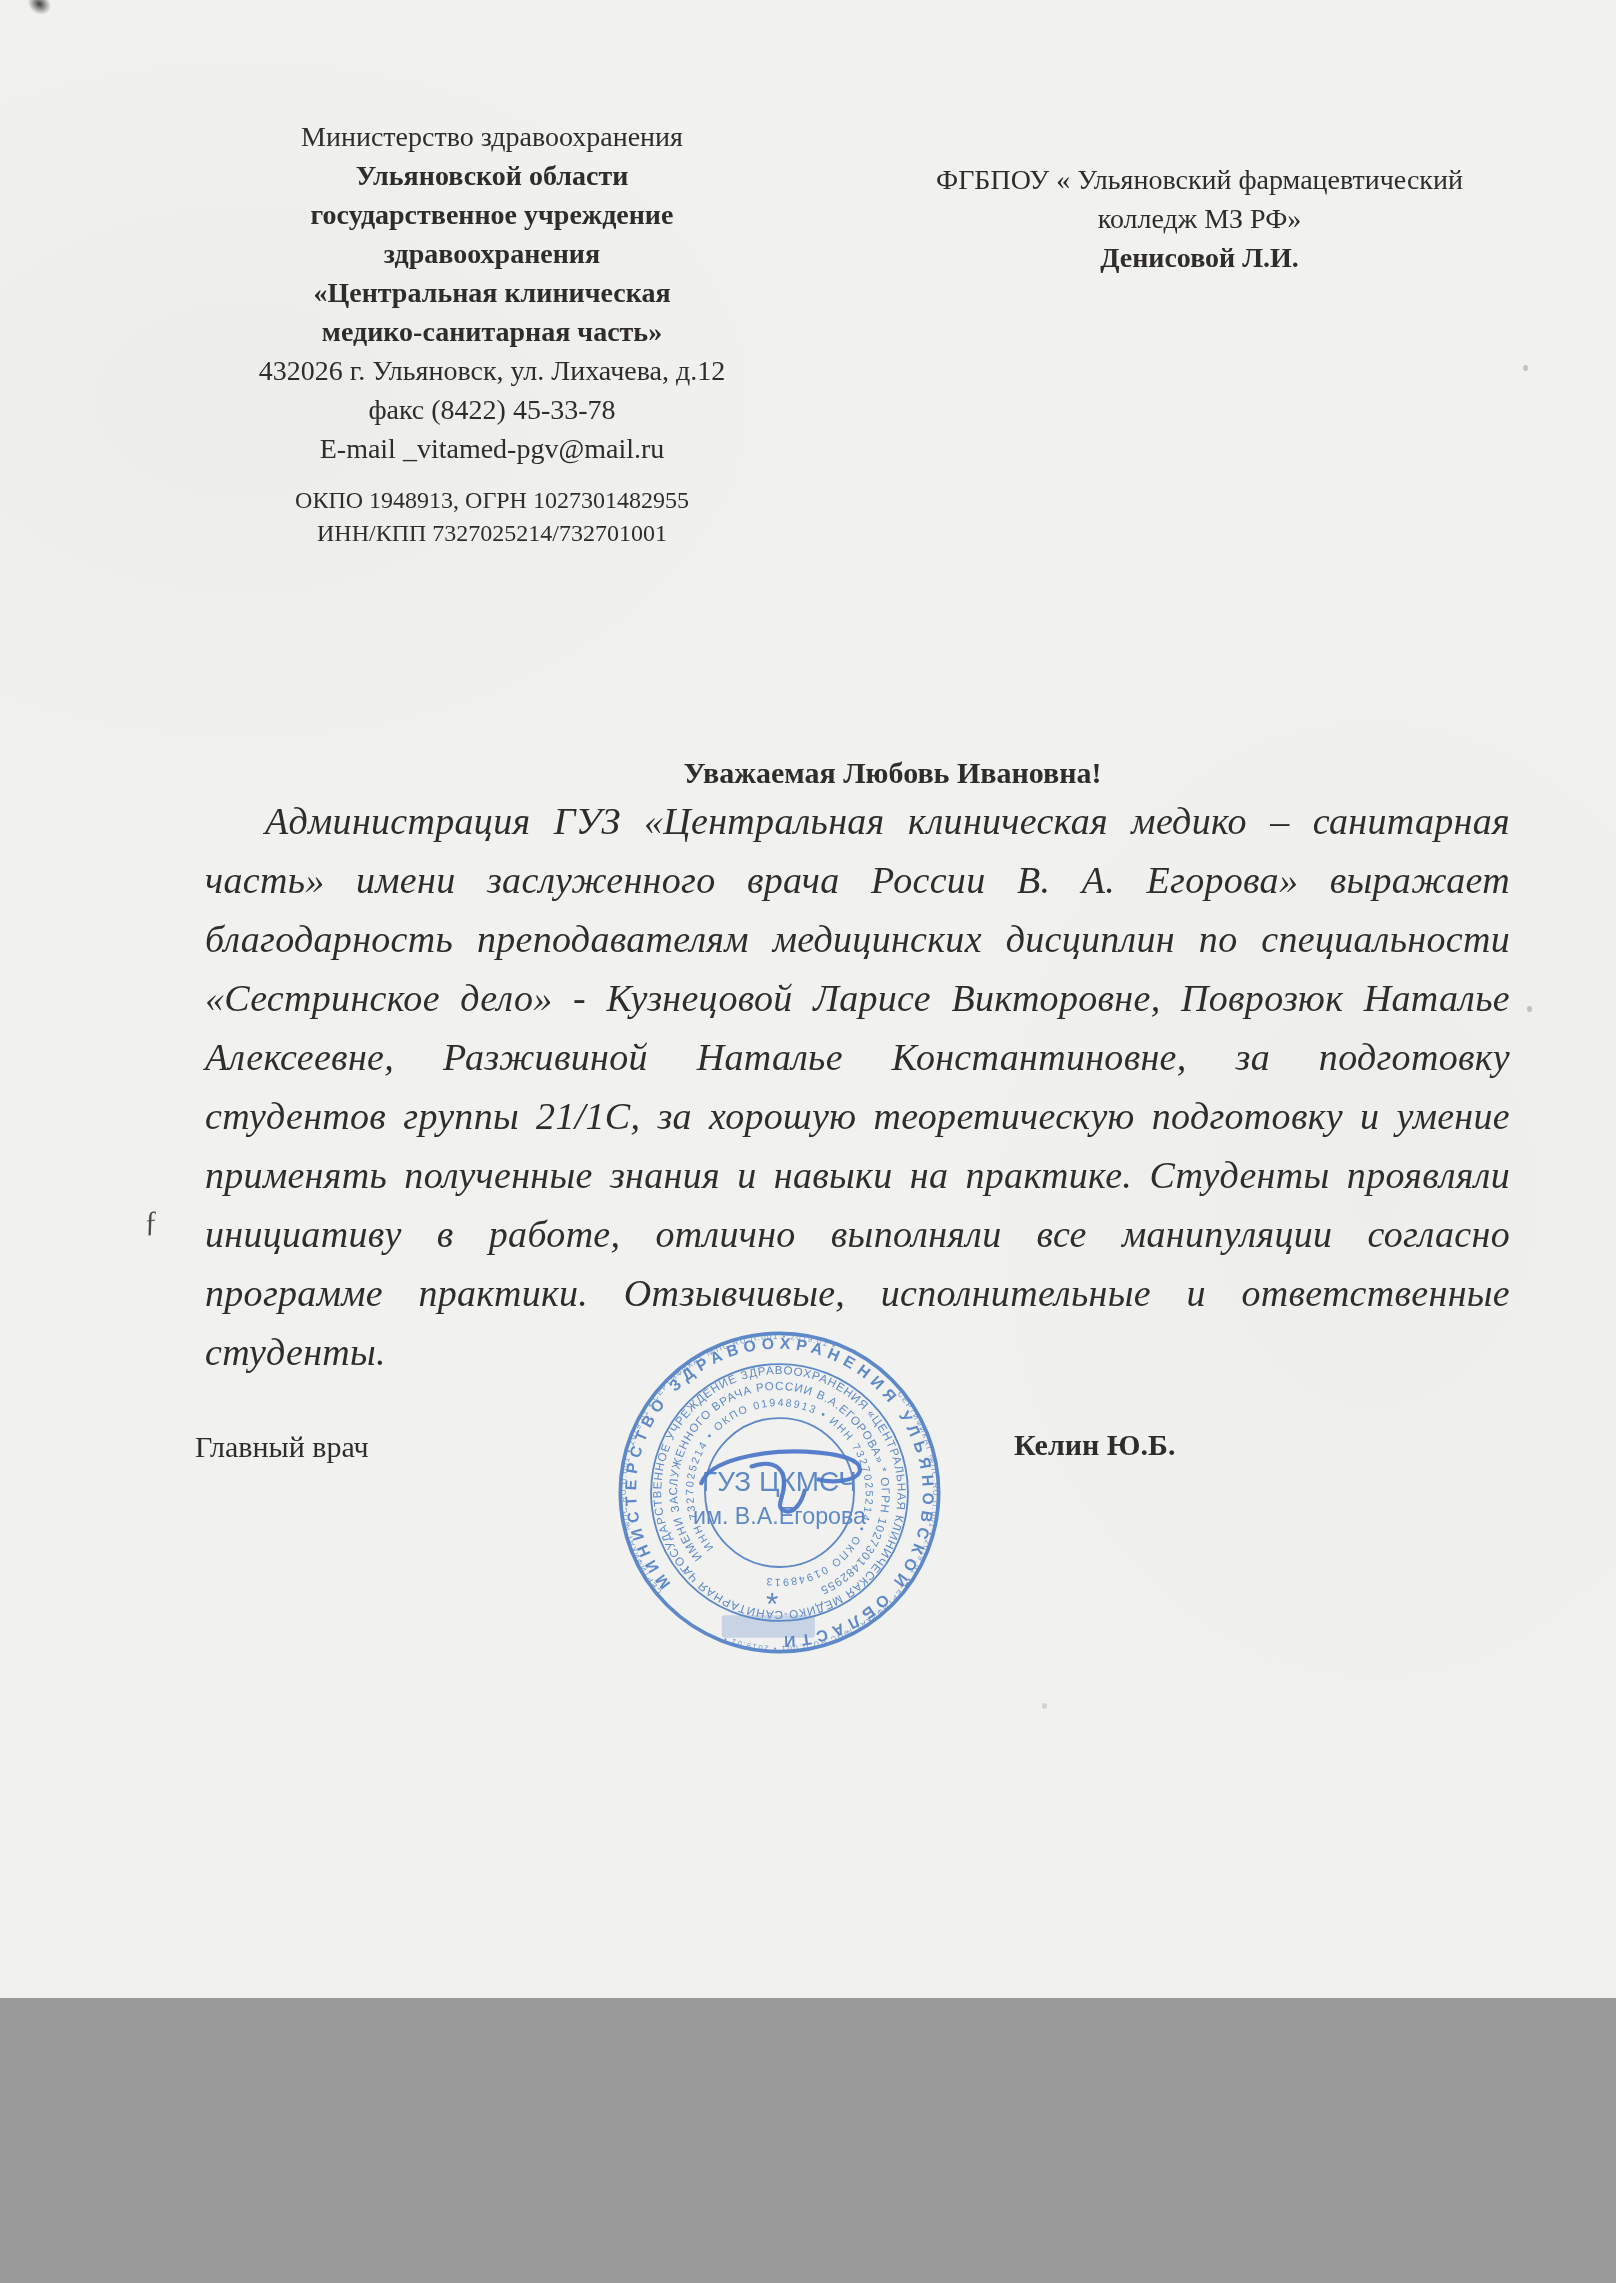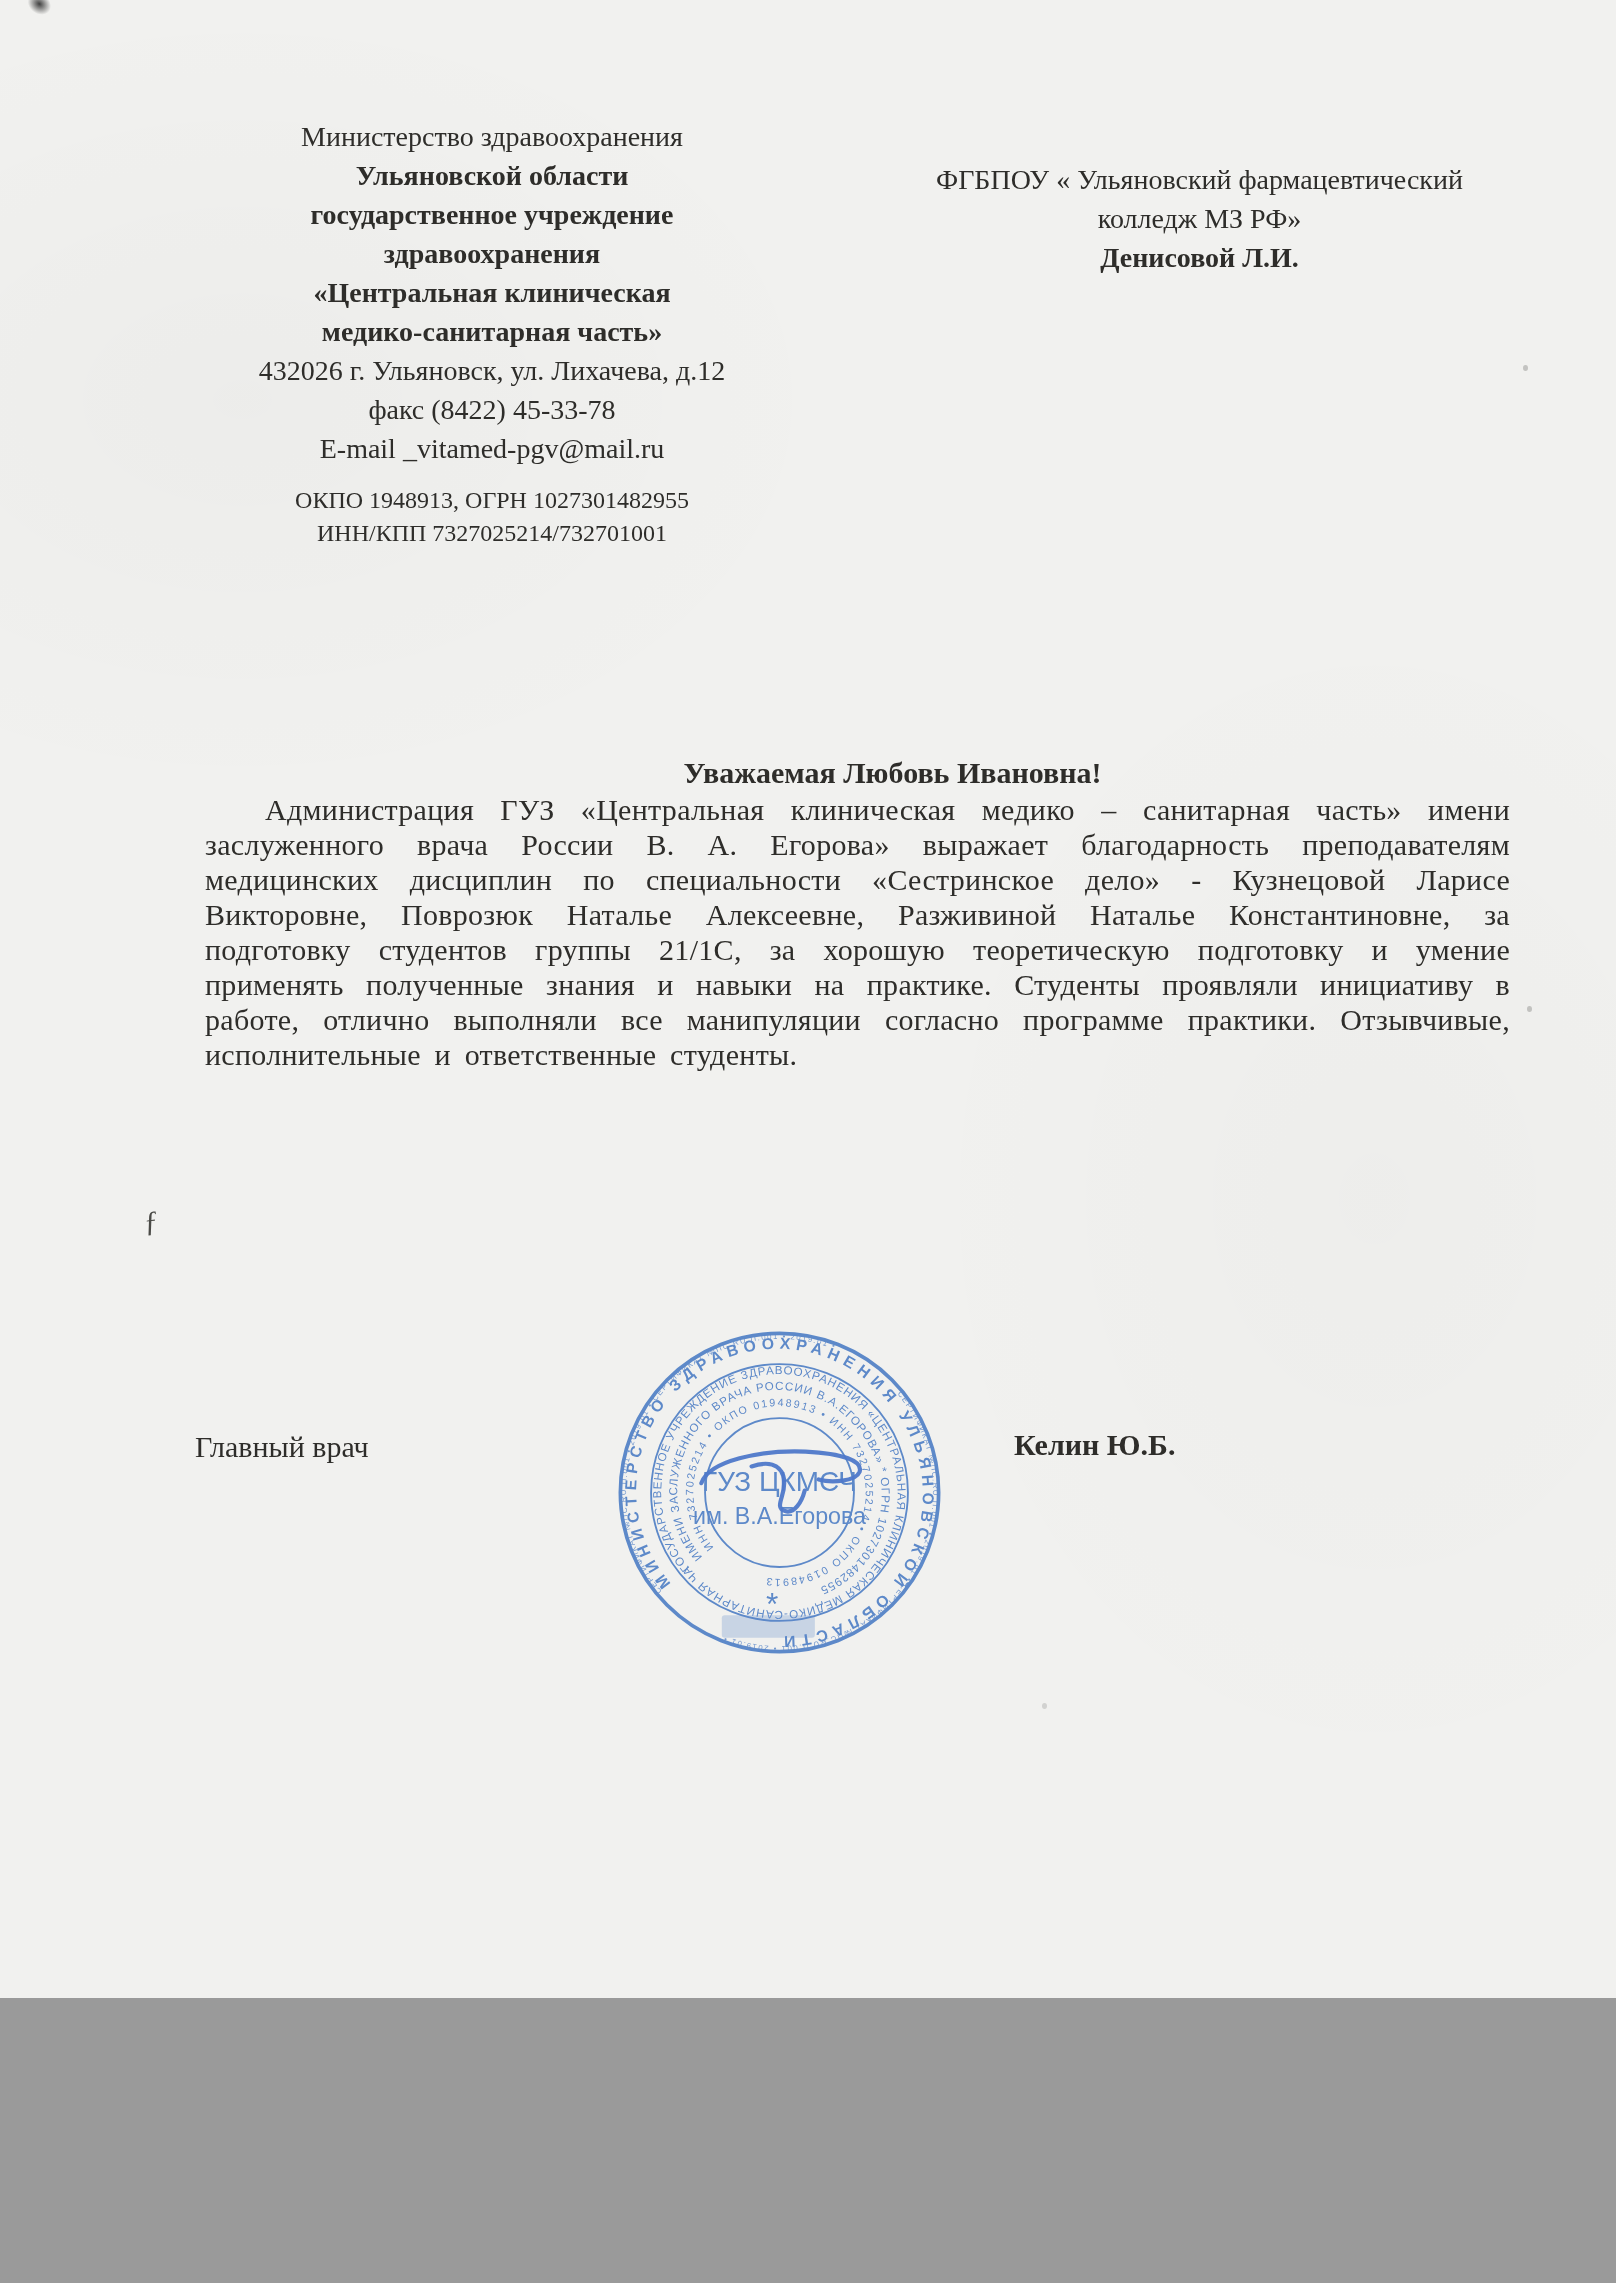--- a/index.html
+++ b/index.html
@@ -26,22 +26,22 @@
     text-align:center; font-size:28px; line-height:39px;
   }
   .recipient .name { font-weight:bold; }
   .salutation {
     position:absolute; left:205px; top:710px; width:1340px;
     padding-left:35px; box-sizing:border-box;
     text-align:center; font-weight:bold; font-size:30px;margin-top:46px;
   }
   .body-text {
     position:absolute; left:205px; top:792px; width:1305px;
-    font-size:30px; line-height:35px; text-align:justify;
-    text-indent:60px; word-spacing:5.9px; letter-spacing:0.3px;
+    font-size:38px; line-height:59px; text-align:justify;
+    text-indent:60px; word-spacing:5.9px; letter-spacing:0.3px;font-style:italic;
   }
   .sign-title { position:absolute; left:195px; top:1430px; font-size:30px; }
   .sign-name  { position:absolute; left:1014px; top:1428px; font-size:30px;font-weight:bold; }
   .footer-exec  { position:absolute; left:222px; top:2144px; font-size:26px;margin-left:16px; }
   .footer-phone { position:absolute; left:222px; top:2208px; font-size:26px; }
 
   .stamp { position:absolute; left:612px; top:1325px; width:335px; height:335px; opacity:0.9; }
   .stamp circle { fill:none; stroke:#4e7ec5; }
   .stamp text { fill:#4e7ec5; font-family:"Liberation Sans","DejaVu Sans",sans-serif; }
   .st-cert   { font-size:8.5px; letter-spacing:1.5px; opacity:0.85; }

